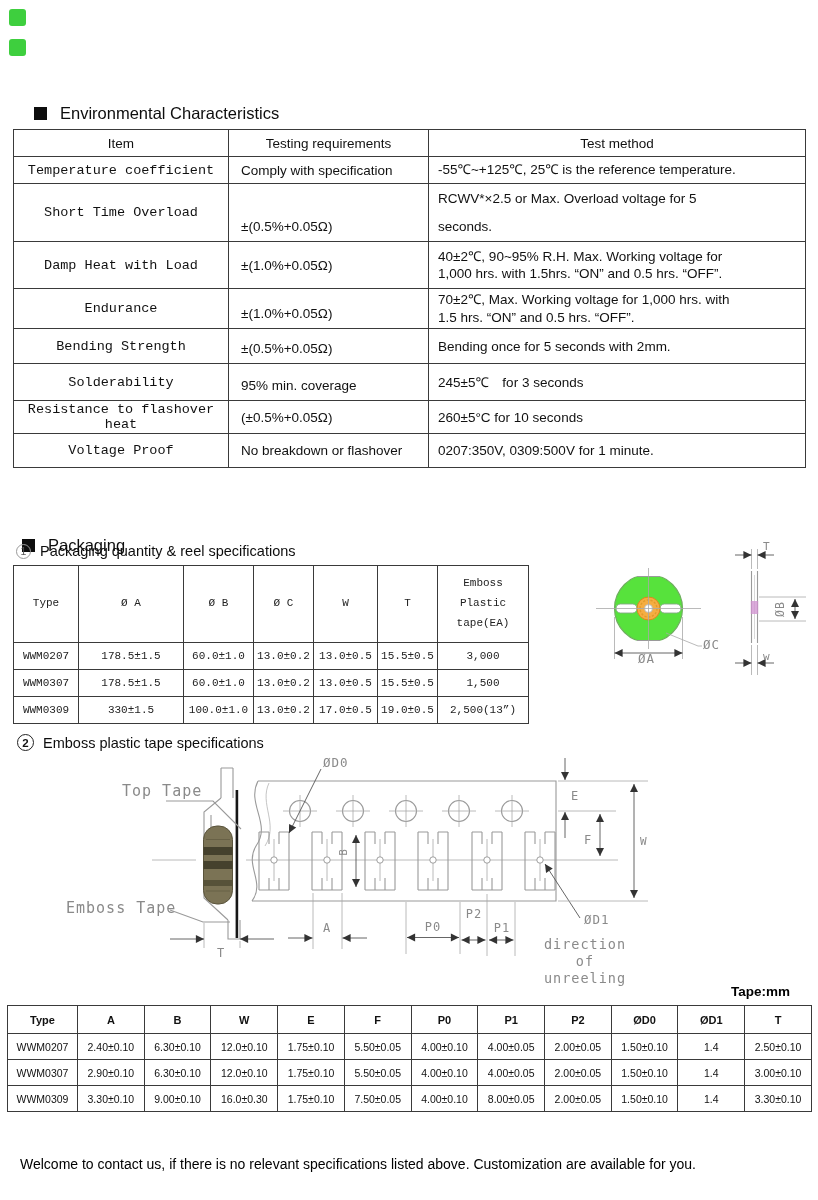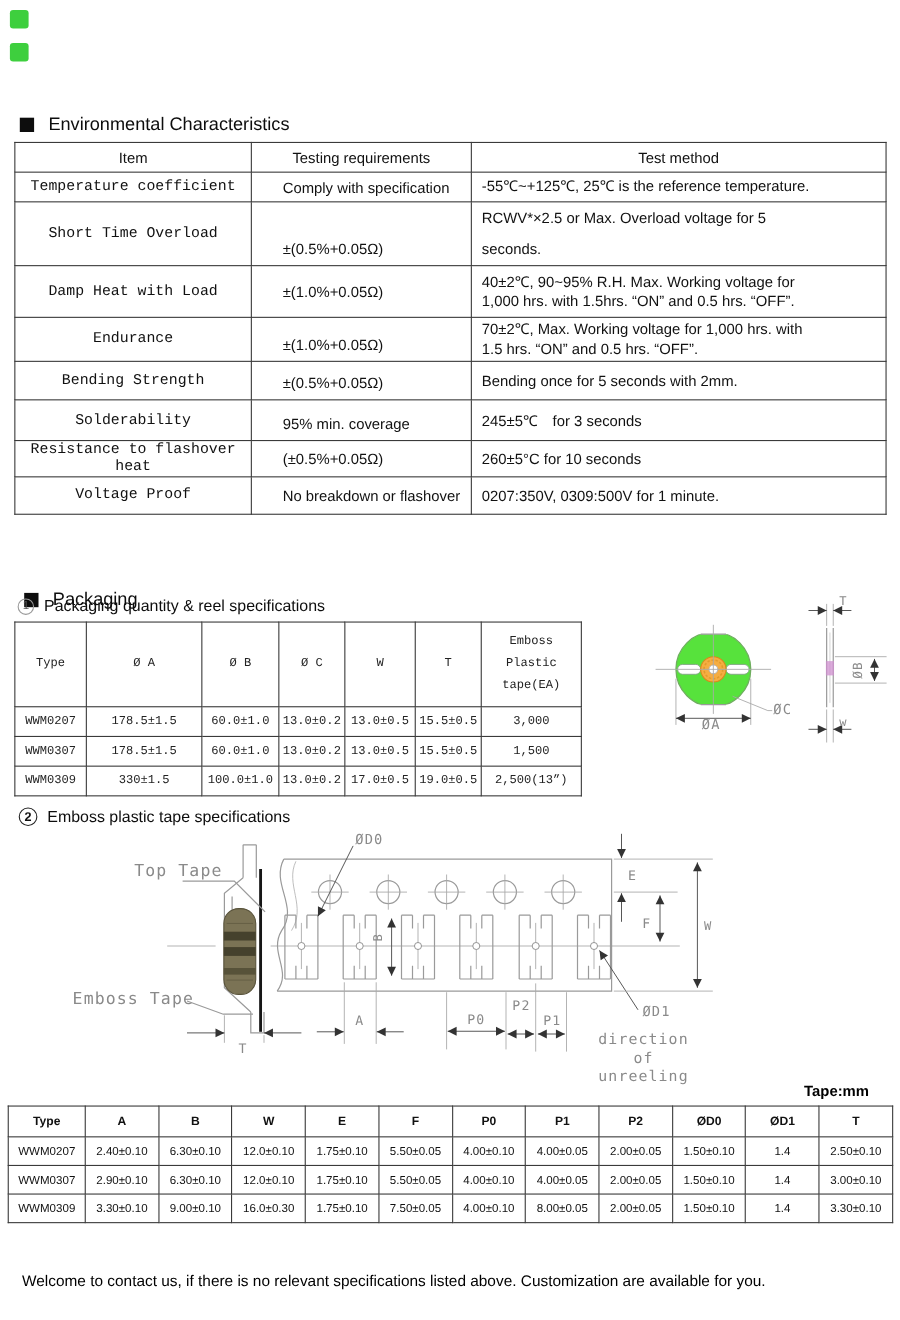--- a/index.html
+++ b/index.html
@@ -3,38 +3,38 @@
 <meta charset="utf-8">
 <style>
   html,body{margin:0;padding:0;background:#fff;}
   .page{position:relative;width:818px;height:1200px;background:#ffffff;overflow:hidden;
         font-family:"Liberation Sans",sans-serif;color:#111;}
   .gsq{position:absolute;left:9px;width:17px;height:17px;border-radius:3px;background:#3ecf3e;}
   #gsq1{top:9px}#gsq2{top:39px}
 
   .sec-h{position:absolute;display:flex;align-items:center;gap:13px;font-size:16.5px;color:#0d0d0d;}
   .sec-h .sq{width:13px;height:13px;background:#0d0d0d;flex:none;}
-  #env-h{left:18px;top:104px}
+  #env-h{left:34px;top:104px}
   #pkg-h{left:22px;top:536px}
 
   .sub-h{position:absolute;display:flex;align-items:center;gap:9px;font-size:14.5px;color:#0d0d0d;}
   #sub1{left:16px;top:543px}
   #sub2{left:17px;top:734px}
   .cnum{display:flex;align-items:center;justify-content:center;width:15px;height:15px;
         border:1px solid #9a9a9a;border-radius:50%;font-size:10.5px;color:#555;flex:none;box-sizing:border-box;}
   #sub2 .cnum{width:17px;height:17px;border-color:#222;color:#111;font-size:11.5px;font-weight:bold;}
 
   table{border-collapse:collapse;table-layout:fixed;}
   td,th{border:1px solid #3a3a3a;overflow:hidden;}
 
   
   #env-table{position:absolute;left:13px;top:129px;width:792px;font-size:13.5px;}
   #env-table th{height:24px;font-weight:normal;}
   #env-table td:first-child{text-align:center;font-family:Liberation Mono, monospace;}
-  #env-table td:nth-child(2){padding-left:28px;}
+  #env-table td:nth-child(2){padding-left:12px;}
   #env-table td:nth-child(3){padding-left:9px;white-space:pre-line;line-height:1.3;}
   #env-table tbody tr:nth-child(1){height:27px}
   #env-table tbody tr:nth-child(2){height:49px}
   #env-table tbody tr:nth-child(3){height:47px}
   #env-table tbody tr:nth-child(4){height:40px}
   #env-table tbody tr:nth-child(5){height:35px}
   #env-table tbody tr:nth-child(6){height:37px}
   #env-table tbody tr:nth-child(7){height:33px}
   #env-table tbody tr:nth-child(8){height:34px}
   #env-table tbody tr:nth-child(9){height:32px}

